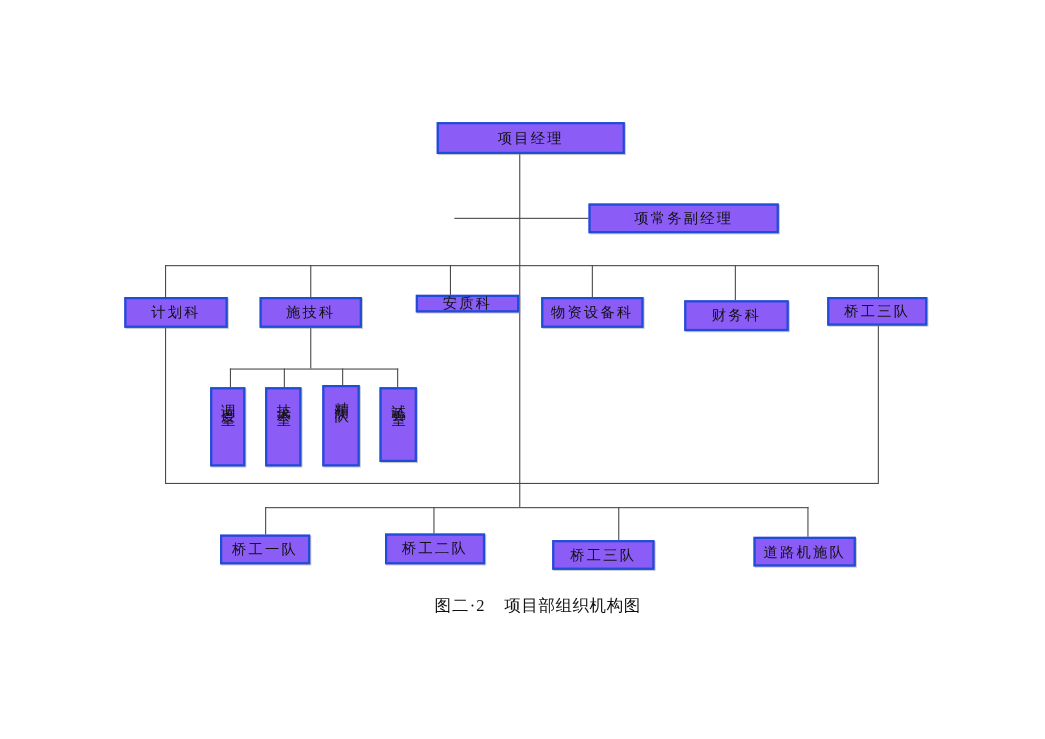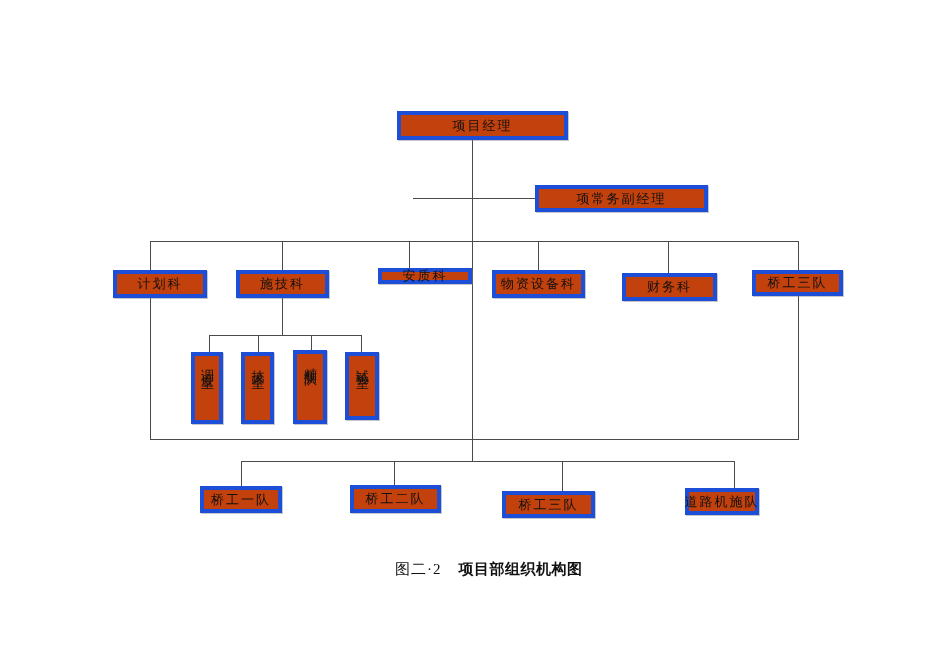--- a/index.html
+++ b/index.html
@@ -3,36 +3,36 @@
 <meta charset="utf-8">
 <style>
   html,body{margin:0;padding:0;background:#ffffff;}
   .stage{
     position:relative;width:950px;height:672px;background:#ffffff;
     font-family:"Liberation Serif","DejaVu Serif",serif;color:#111111;
     overflow:hidden;
   }
   .ln{position:absolute;background:#4a4a4a;}
   .node{
-    position:absolute;box-sizing:border-box;background:#c2410c;
-    border:4px solid #1d4ed8;box-shadow:1px 1px 0 rgba(130,130,130,.45);
+    position:absolute;box-sizing:border-box;background:#8b5cf6;
+    border:2px solid #1d4ed8;box-shadow:1px 1px 0 rgba(130,130,130,.45);
     display:flex;align-items:center;justify-content:center;
     font-size:13px;letter-spacing:2px;white-space:nowrap;
   }
   .vnode{align-items:flex-start;padding-top:3px;white-space:normal;}
   .vnode span{
     writing-mode:vertical-rl;text-orientation:upright;
     font-size:13px;letter-spacing:3px;
   }
   .caption{
     position:absolute;left:395px;top:541px;display:flex;gap:17px;
     font-size:15px;align-items:baseline;
   }
-  .caption .cap-no{letter-spacing:1px;margin-top:19px;}
-  .caption .cap-title{font-weight:bold;letter-spacing:.5px;}
+  .caption .cap-no{letter-spacing:1px;}
+  .caption .cap-title{font-weight:normal;letter-spacing:.5px;}
 </style>
 </head>
 <body>
 
 <div class="stage">
 
   <div class="ln" style="left:472px;top:140px;width:1px;height:321px"></div>
   <div class="ln" style="left:413px;top:198px;width:122px;height:1px"></div>
   <div class="ln" style="left:150px;top:241px;width:649px;height:1px"></div>
   <div class="ln" style="left:150px;top:241px;width:1px;height:198px"></div>
@@ -74,20 +74,20 @@
   <div class="node vnode" style="left:293px;top:350px;width:34px;height:74px">
     <span>精测队</span>
   </div>
   <div class="node vnode" style="left:345px;top:352px;width:34px;height:68px">
     <span>试验室</span>
   </div>
 
   <div class="node" style="left:200px;top:486px;width:82px;height:27px">桥工一队</div>
   <div class="node" style="left:350px;top:485px;width:91px;height:28px">桥工二队</div>
   <div class="node" style="left:502px;top:491px;width:93px;height:27px">桥工三队</div>
-  <div class="node" style="left:685px;top:488px;width:74px;height:27px">道路机施队</div>
+  <div class="node" style="left:685px;top:488px;width:93px;height:27px">道路机施队</div>
 
   <div class="caption">
     <span class="cap-no">图二·2</span>
     <span class="cap-title">项目部组织机构图</span>
   </div>
 
 </div>
 
 </body></html>

